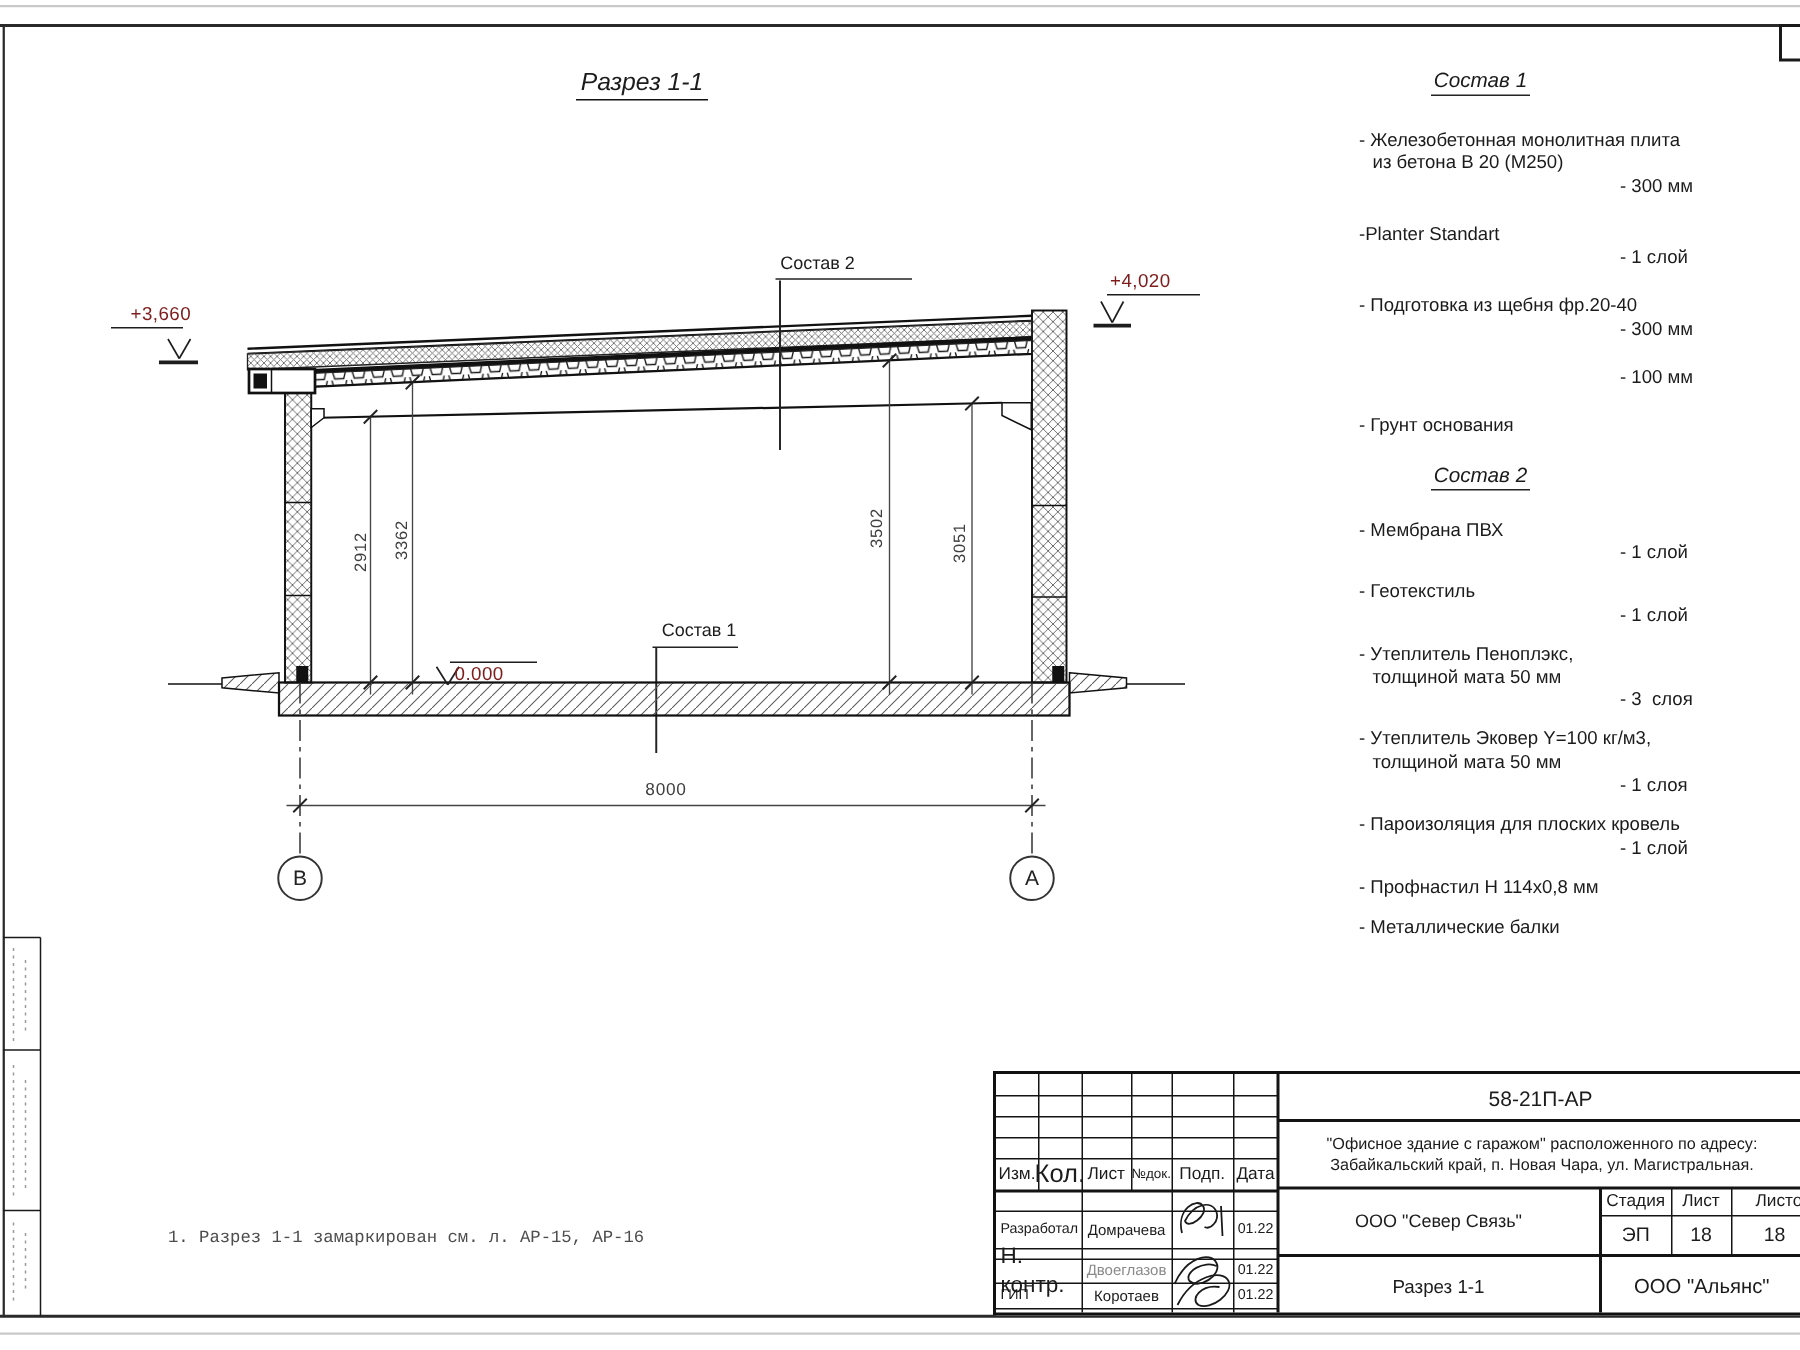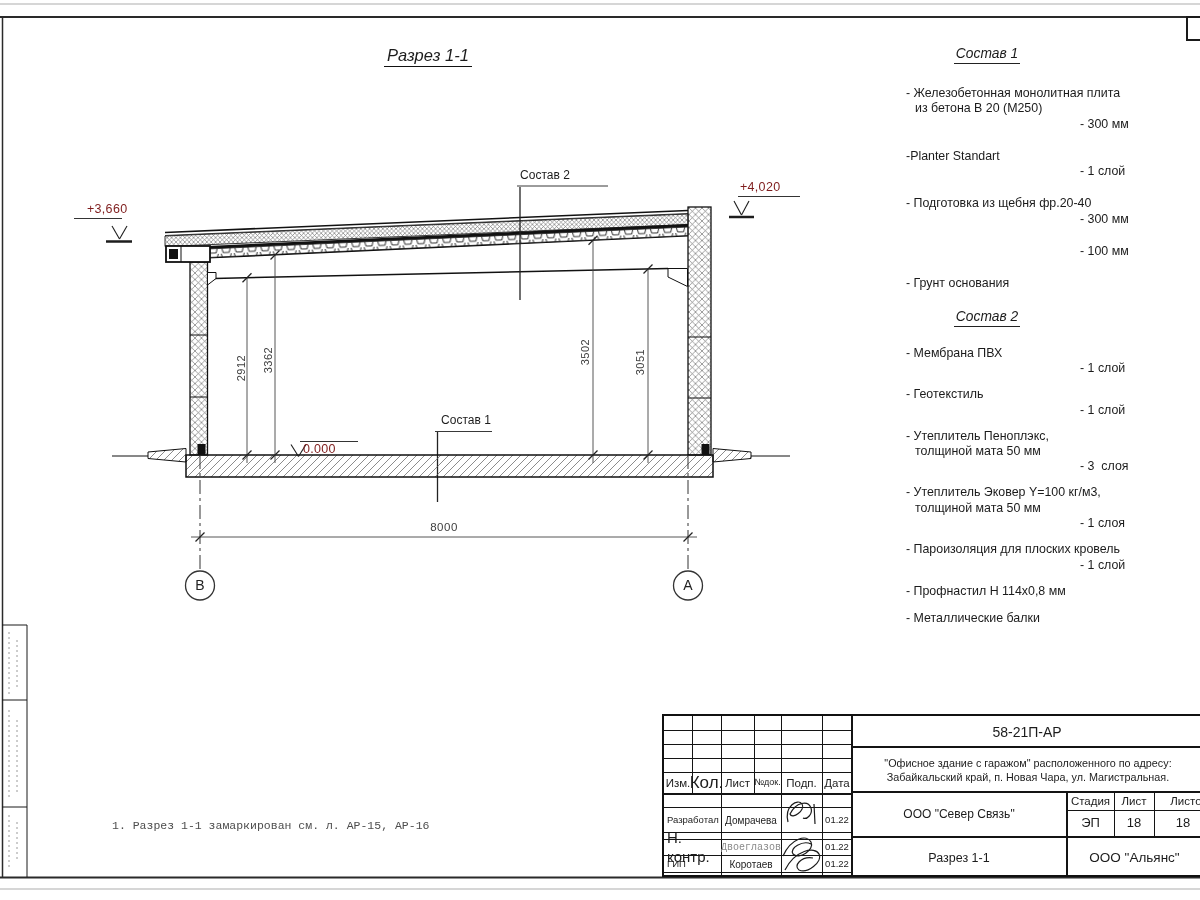--- a/index.html
+++ b/index.html
@@ -26,21 +26,21 @@
   .s2 .item{margin-bottom:12px;}
   .item .lab{width:238px;white-space:pre-line;padding-left:9px;text-indent:-9px;line-height:1.24;}
   .item .val{white-space:pre;width:64px;flex-shrink:0;}
   
   .tb{position:absolute;left:662px;top:714px;width:538px;height:163px;
       border-top:2px solid #111;border-left:2px solid #111;border-bottom:2px solid #111;
       overflow:hidden;background:#fff;}
   .ln{position:absolute;background:#141414;}
   .c{position:absolute;display:flex;align-items:center;justify-content:center;text-align:center;line-height:1.3;}
   .cl{justify-content:flex-start;text-align:left;}
-  .muted{color:#8a8a8a;font-family:Liberation Mono, monospace;}
+  .muted{color:#8a8a8a;}
 </style>
 </head>
 <body>
 
 <div id="sheet">
 
   <svg width="1200" height="900" viewBox="0 0 1200 900">
     <defs>
       <pattern id="xhWall" width="6.5" height="6.5" patternUnits="userSpaceOnUse">
         <path d="M0,6.5 L6.5,0 M0,0 L6.5,6.5" stroke="#6a6a6a" stroke-width="0.65"></path>

